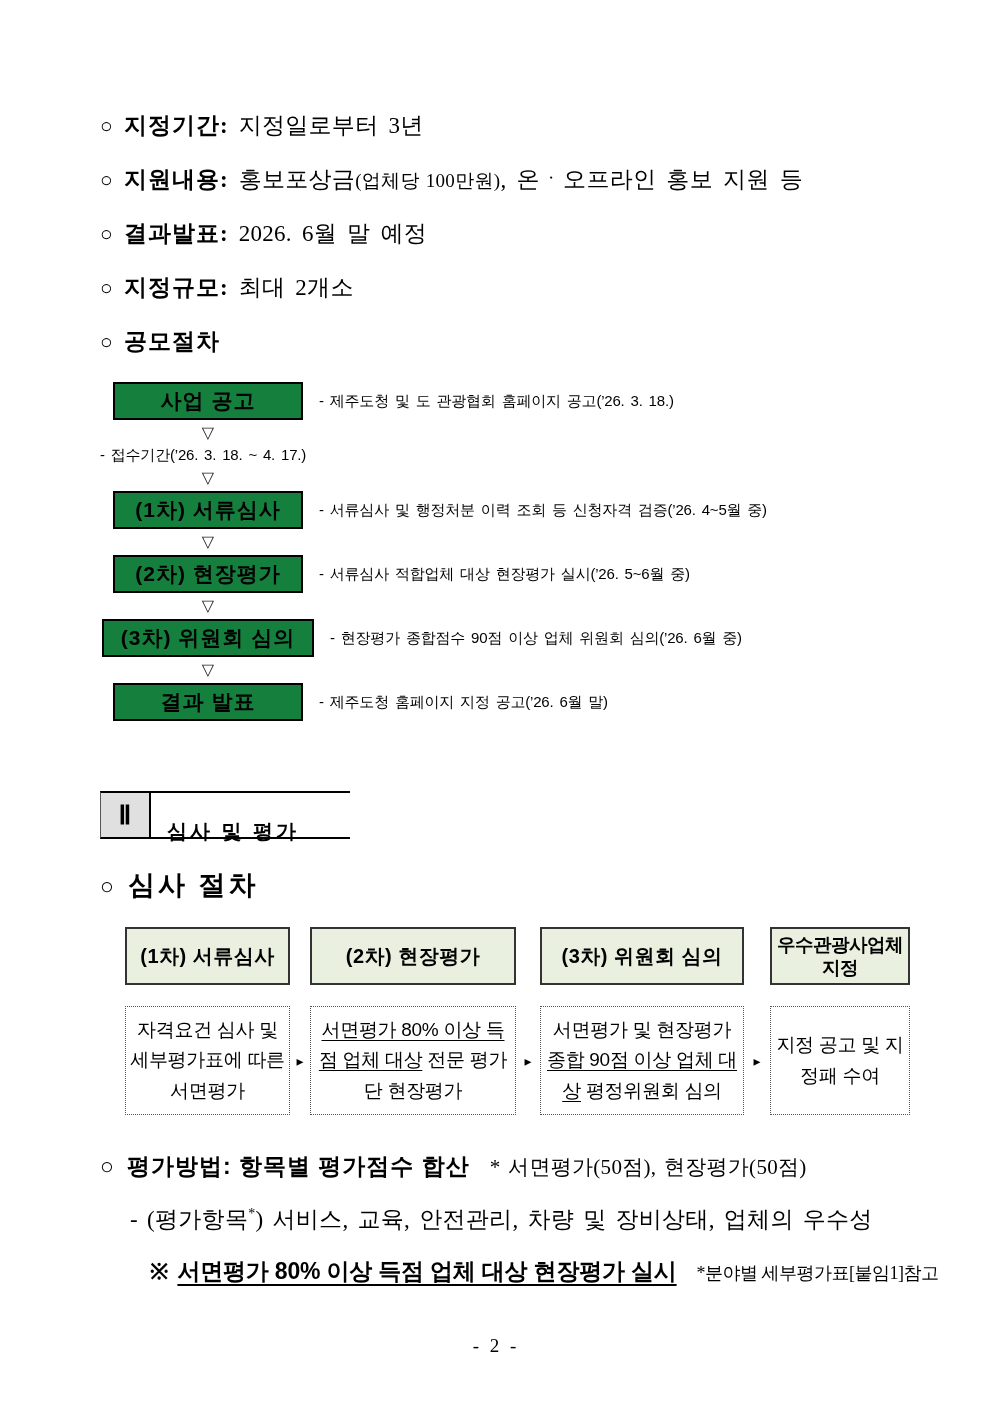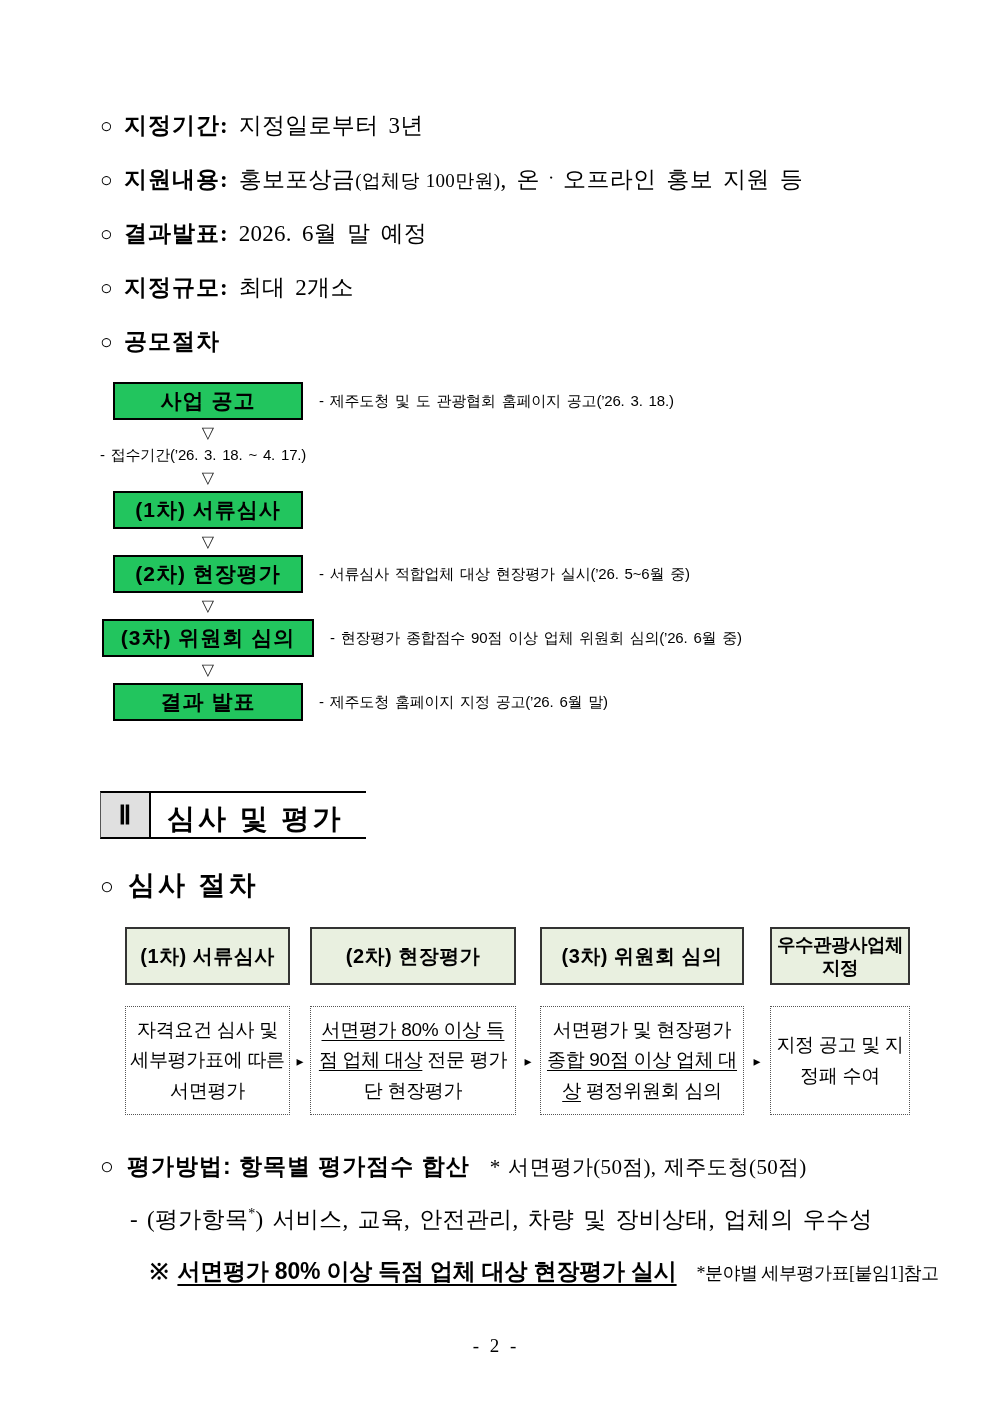--- a/index.html
+++ b/index.html
@@ -11,38 +11,38 @@
   .bullet-row { height:28px; line-height:28px; margin-bottom:26px; white-space:nowrap; }
   .circ { display:inline-block; width:24px; font-size:21px; }
   .blabel { font-weight:bold; font-size:23px; letter-spacing:1px; margin-right:10px; }
   .bvalue { font-size:23px; letter-spacing:.3px; word-spacing:4px; }
   .bvalue.small { font-size:19px; word-spacing:1px; }
 
   
   .flowchart { margin-top:14px; }
   .flow-row { display:flex; align-items:center; gap:16px; }
   .flow-box { width:190px; min-width:190px; height:38px; margin-left:13px;
-    background:#22c55e; border:2px solid #000;
+    background:#15803d; border:2px solid #000;
     font-family:"Liberation Sans", sans-serif; font-weight:bold; font-size:21px;
     display:flex; align-items:center; justify-content:center; letter-spacing:1px; }
   .flow-box.wide { width:212px; min-width:212px; margin-left:2px; }
   .flow-desc { font-family:"Liberation Sans", sans-serif; font-size:15px;
     letter-spacing:-.2px; word-spacing:2px; white-space:nowrap; }
   .flow-tri { width:190px; margin-left:13px; height:26px; line-height:26px;
     text-align:center; font-size:16px; color:#222;
     font-family:"Liberation Sans", sans-serif; }
 
   
   .sec2 { margin-top:70px; display:flex; width:fit-content; min-width:250px;
     border-top:2px solid #000; border-bottom:2px solid #000; border-left:1px solid #555; }
   .sec2-num { width:50px; height:44px; line-height:44px; background:#E0E0E0;
     border-right:2px solid #000; text-align:center;
     font-family:"Liberation Sans", sans-serif; font-weight:bold; font-size:26px; }
-  .sec2-title { height:44px; line-height:44px; padding:4px 22px 0 16px;
-    font-family:"Liberation Sans", sans-serif; font-weight:bold; font-size:28px; letter-spacing:3px; }
+  .sec2-title { height:44px; line-height:44px; padding:16px 22px 0 16px;
+    font-family:"Liberation Sans", sans-serif; font-weight:bold; font-size:20px; letter-spacing:3px; }
 
   
   .review-head { margin-top:28px; font-family:"Liberation Sans", sans-serif;
     font-weight:bold; font-size:27px; letter-spacing:3px; }
   .review-head .circ2 { font-family:"Liberation Serif", serif; font-weight:normal;
     font-size:23px; margin-right:14px; letter-spacing:0; }
 
   .review-grid { margin-top:24px; margin-left:25px; display:grid;
     grid-template-columns:165px 20px 206px 24px 204px 26px 140px; row-gap:21px; }
   .rheader { background:#E9F0E0; border:2px solid #333; height:58px;
@@ -107,20 +107,21 @@
       <div class="flow-box">사업 공고</div>
       <div class="flow-desc">- 제주도청 및 도 관광협회 홈페이지 공고(’26. 3. 18.)</div>
     </div>
     <div class="flow-tri">▽</div>
     <div class="flow-row">
       <div class="flow-desc">- 접수기간(’26. 3. 18. ~ 4. 17.)</div>
     </div>
     <div class="flow-tri">▽</div>
     <div class="flow-row">
       <div class="flow-box">(1차) 서류심사</div>
+      <div class="flow-desc">- 서류심사 및 행정처분 이력 조회 등 신청자격 검증(’26. 4~5월 중)</div>
     </div>
     <div class="flow-tri">▽</div>
     <div class="flow-row">
       <div class="flow-box">(2차) 현장평가</div>
       <div class="flow-desc">- 서류심사 적합업체 대상 현장평가 실시(’26. 5~6월 중)</div>
     </div>
     <div class="flow-tri">▽</div>
     <div class="flow-row">
       <div class="flow-box wide">(3차) 위원회 심의</div>
       <div class="flow-desc">- 현장평가 종합점수 90점 이상 업체 위원회 심의(’26. 6월 중)</div>
@@ -164,21 +165,21 @@
     <div class="rarrow">▸</div>
     <div class="rbody">
       <span>지정 공고 및 지정패 수여</span>
     </div>
   </div>
 
   <div class="eval">
     <div class="eval-1">
       <span class="ecirc">○</span>
       <span class="eval-title">평가방법: 항목별 평가점수 합산</span>
-      <span class="eval-note">* 서면평가(50점), 제주도청(50점)</span>
+      <span class="eval-note">* 서면평가(50점), 현장평가(50점)</span>
     </div>
     <div class="eval-2">
       <span>-</span><span> (평가항목</span><sup>*</sup><span>) 서비스, 교육, 안전관리, 차량 및 장비상태, 업체의 우수성</span>
     </div>
     <div class="eval-3">
       <span class="ref-mark">※</span>
       <span class="ref-text">서면평가 80% 이상 득점 업체 대상 현장평가 실시</span>
       <span class="ref-note">*분야별 세부평가표[붙임1]참고</span>
     </div>
   </div>

